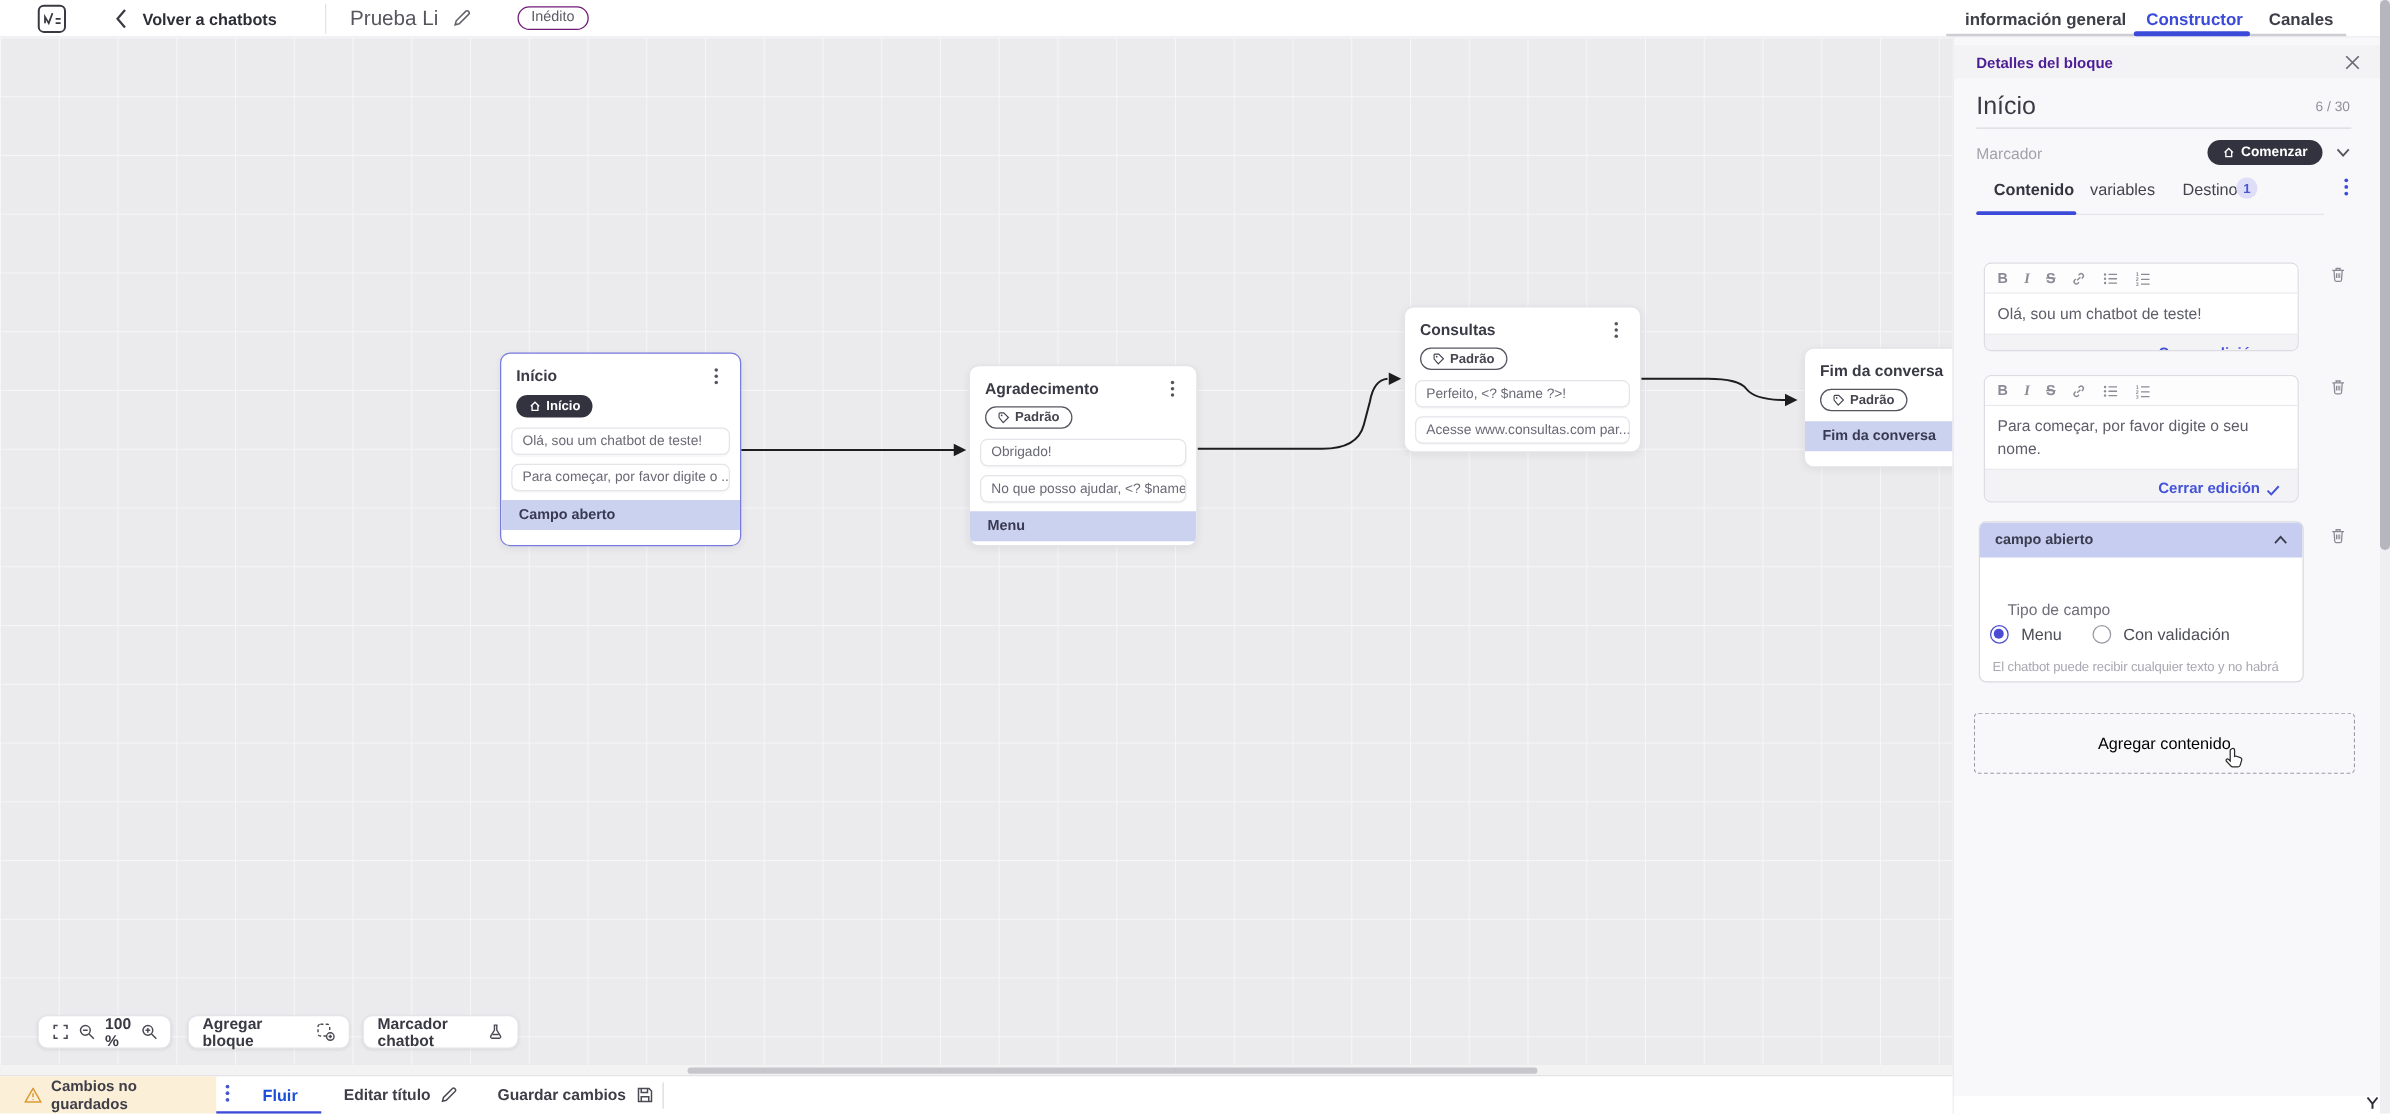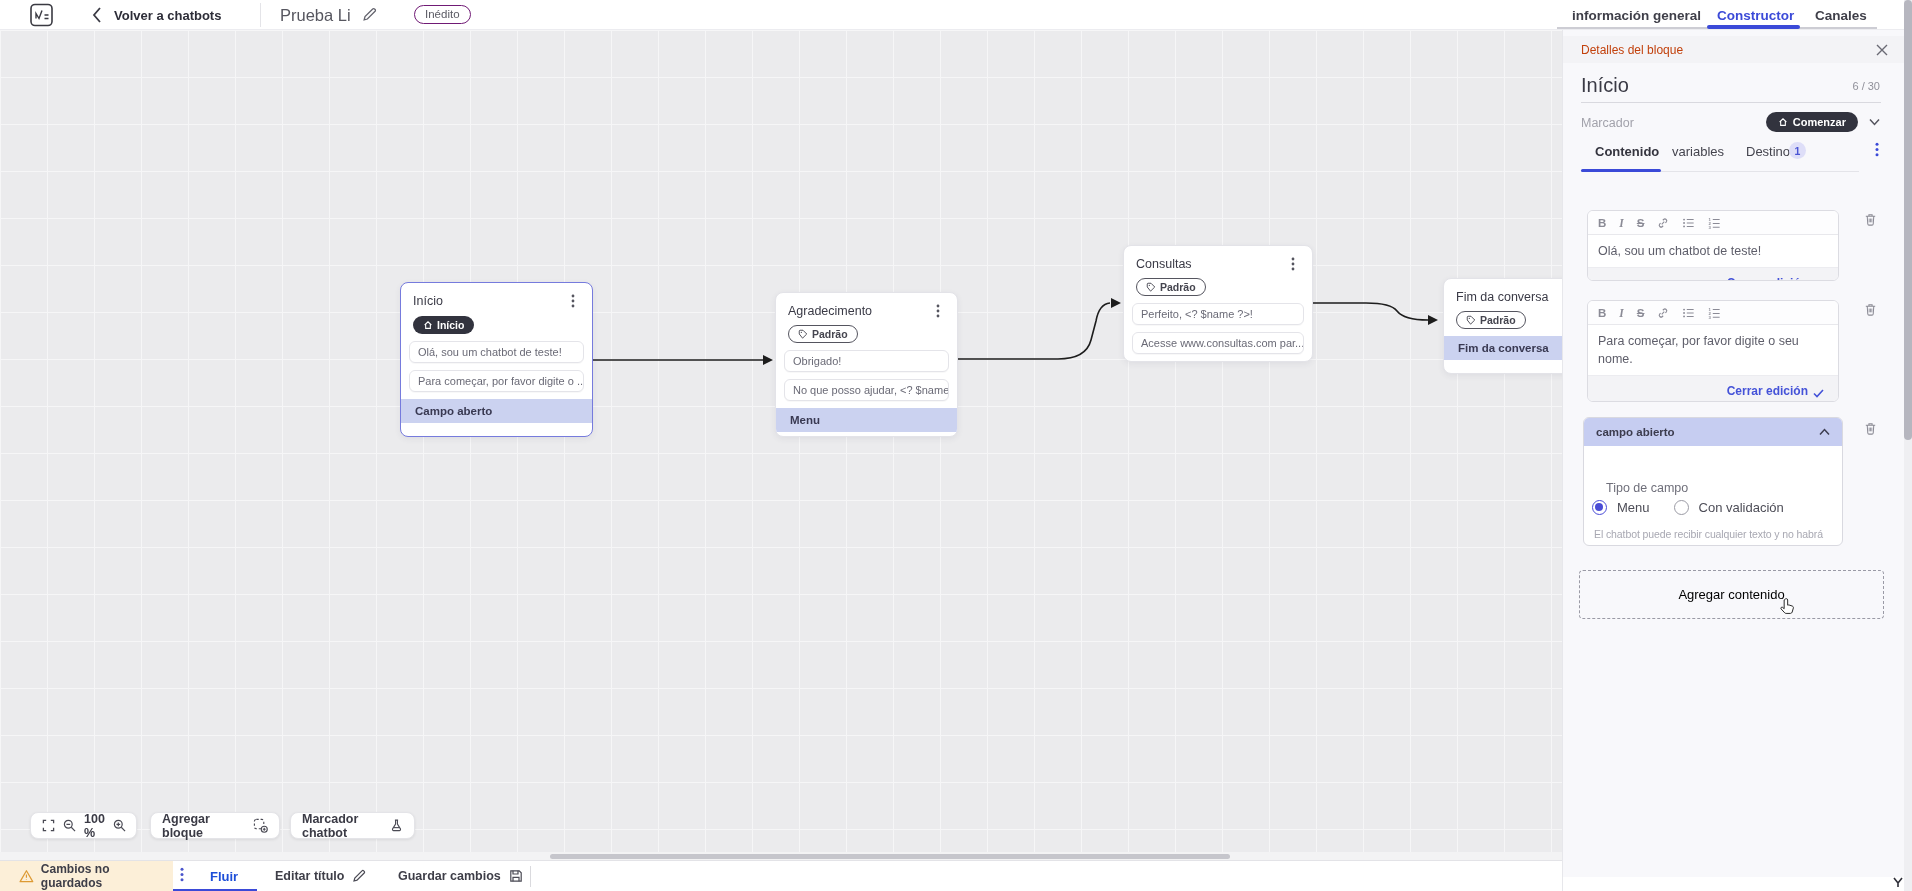--- a/index.html
+++ b/index.html
@@ -28,21 +28,21 @@
             background-size:47px 47px; }
   .canvas-strip { position:absolute; left:0; top:822px; width:1562px; height:8px; background:#f3f3f4; }
   .h-scrollbar { position:absolute; left:550px; top:824px; width:680px; height:5px; background:#c6c6cc; border-radius:3px; cursor:pointer; }
   svg.wires { position:absolute; left:0; top:0; width:1562px; height:822px; }
 
   
   .node { position:absolute; background:#fff; border:1px solid #e3e3e8; border-radius:8px;
           box-shadow:0 2px 6px rgba(50,50,90,.07); overflow:hidden; cursor:pointer; }
   .node.selected { border:1.5px solid #767bdd; }
   .node-head { display:flex; justify-content:space-between; align-items:center; padding:11px 12px 0 12px; }
-  .node-title { font-size:12.5px; font-weight:400; color:#3a3a46; }
+  .node-title { font-size:12.5px; font-weight:700; color:#3a3a46; }
   .kebab { width:14px; height:14px; display:flex; align-items:center; justify-content:center; cursor:pointer; color:#55555f; }
   .pill-dark { display:inline-flex; align-items:center; gap:4px; background:#32333e; color:#fff; font-size:10.5px; font-weight:700;
                border-radius:11px; padding:3px 10px; margin:8px 0 0 12px; }
   .pill-outline { display:inline-flex; align-items:center; gap:4px; border:1px solid #55555f; color:#45454f; font-size:10.5px; font-weight:700;
                border-radius:11px; padding:2px 9px; margin:7px 0 0 12px; background:#fff; }
   .node-item { margin:7px 8px 0 8px; background:#fff; border:1px solid #e4e4e9; border-radius:6px; padding:4px 8px;
                font-size:11px; color:#6a6a76; white-space:nowrap; overflow:hidden; box-shadow:0 1px 1px rgba(0,0,0,.03); }
   .node-item.hl { margin:7px 0 0 0; border:none; border-radius:0; background:#cbd2f0; color:#393952; font-weight:700;
                   padding:6px 8px 6px 14px; font-size:11.5px; box-shadow:none; }
 
@@ -58,21 +58,21 @@
   .warn-text { font-size:12px; font-weight:700; color:#3e3e48; }
   .foot-kebab { position:absolute; left:180px; top:6px; color:#4a55cc; cursor:pointer; }
   .flow-tab { position:absolute; left:210px; top:8px; font-size:13px; font-weight:700; color:#1d4ed8; cursor:pointer;text-align:center; }
   .flow-underline { position:absolute; left:173px; top:28px; width:84px; height:3px; background:#3b4ad8; }
   .foot-link { position:absolute; top:8px; font-size:12.5px; font-weight:700; color:#3e3e48; display:flex; gap:8px; align-items:center; cursor:pointer; }
   .foot-divider { position:absolute; left:530px; top:5px; width:1px; height:21px; background:#dadade; }
 
   
   .panel { position:absolute; left:1562px; top:30px; width:342px; height:861px; background:#f8f8fb; border-left:1px solid #e7e7eb; z-index:10; }
   .panel-titlebar { position:absolute; left:0; top:6px; width:342px; height:27px; background:#f3f3f6; display:flex; align-items:center; justify-content:space-between; padding:0 16px 0 18px; }
-  .panel-titlebar .t { font-size:12px; font-weight:400; color:#c2410c; }
+  .panel-titlebar .t { font-size:12px; font-weight:700; color:#4c1d95; }
   .close-x { width:14px; height:14px; color:#6a6a74; cursor:pointer; }
   .block-name { position:absolute; left:18px; top:44px; font-size:20px; font-weight:500; color:#3a3a45; cursor:text; }
   .counter { position:absolute; right:24px; top:50px; font-size:11px; color:#90909a; }
   .name-underline { position:absolute; left:18px; top:72px; width:300px; height:1px; background:#d9d9df; }
   .marker-label { position:absolute; left:18px; top:86px; font-size:12.5px; color:#a2a2ab; }
   .marker-pill { position:absolute; right:46px; top:82px; display:inline-flex; align-items:center; gap:5px; background:#32333e; color:#fff;
                  font-size:11px; font-weight:700; border-radius:12px; padding:4px 12px; cursor:pointer; }
   .marker-chevron { position:absolute; right:24px; top:88px; color:#55555e; cursor:pointer; }
   .ptab { position:absolute; top:114px; font-size:13px; color:#44444e; cursor:pointer; }
   .ptab.active { font-weight:700; color:#34343e; }

